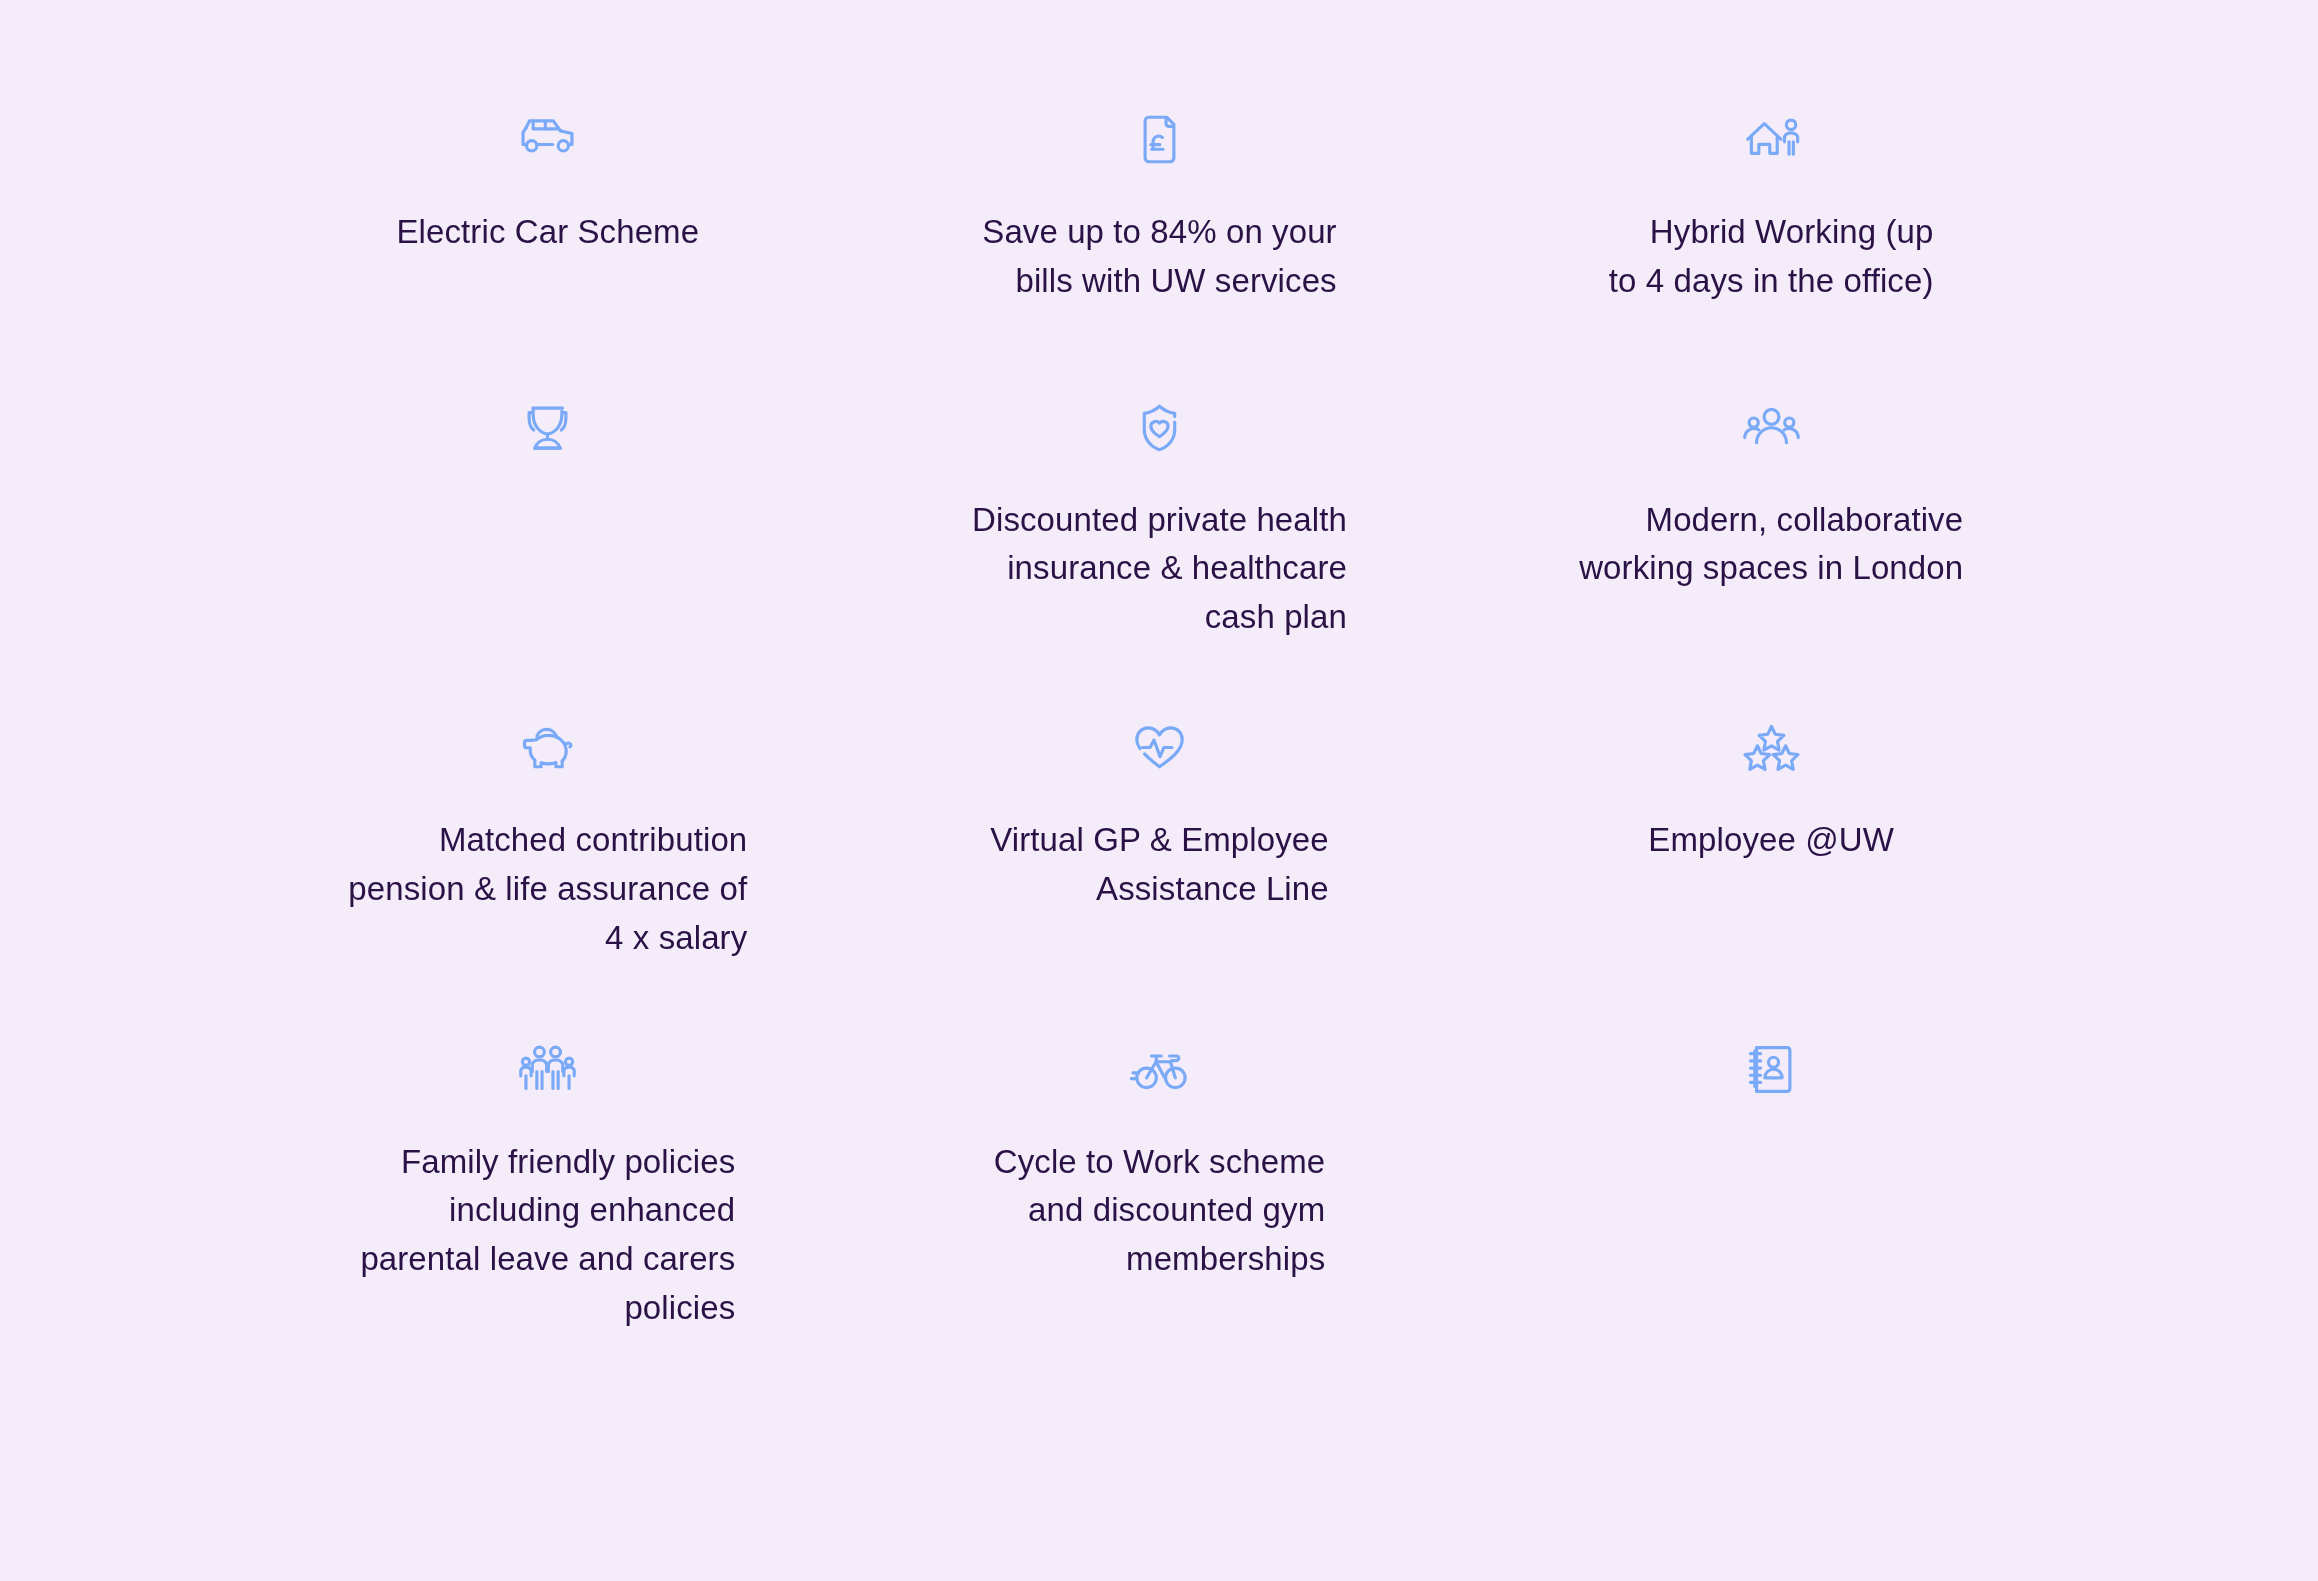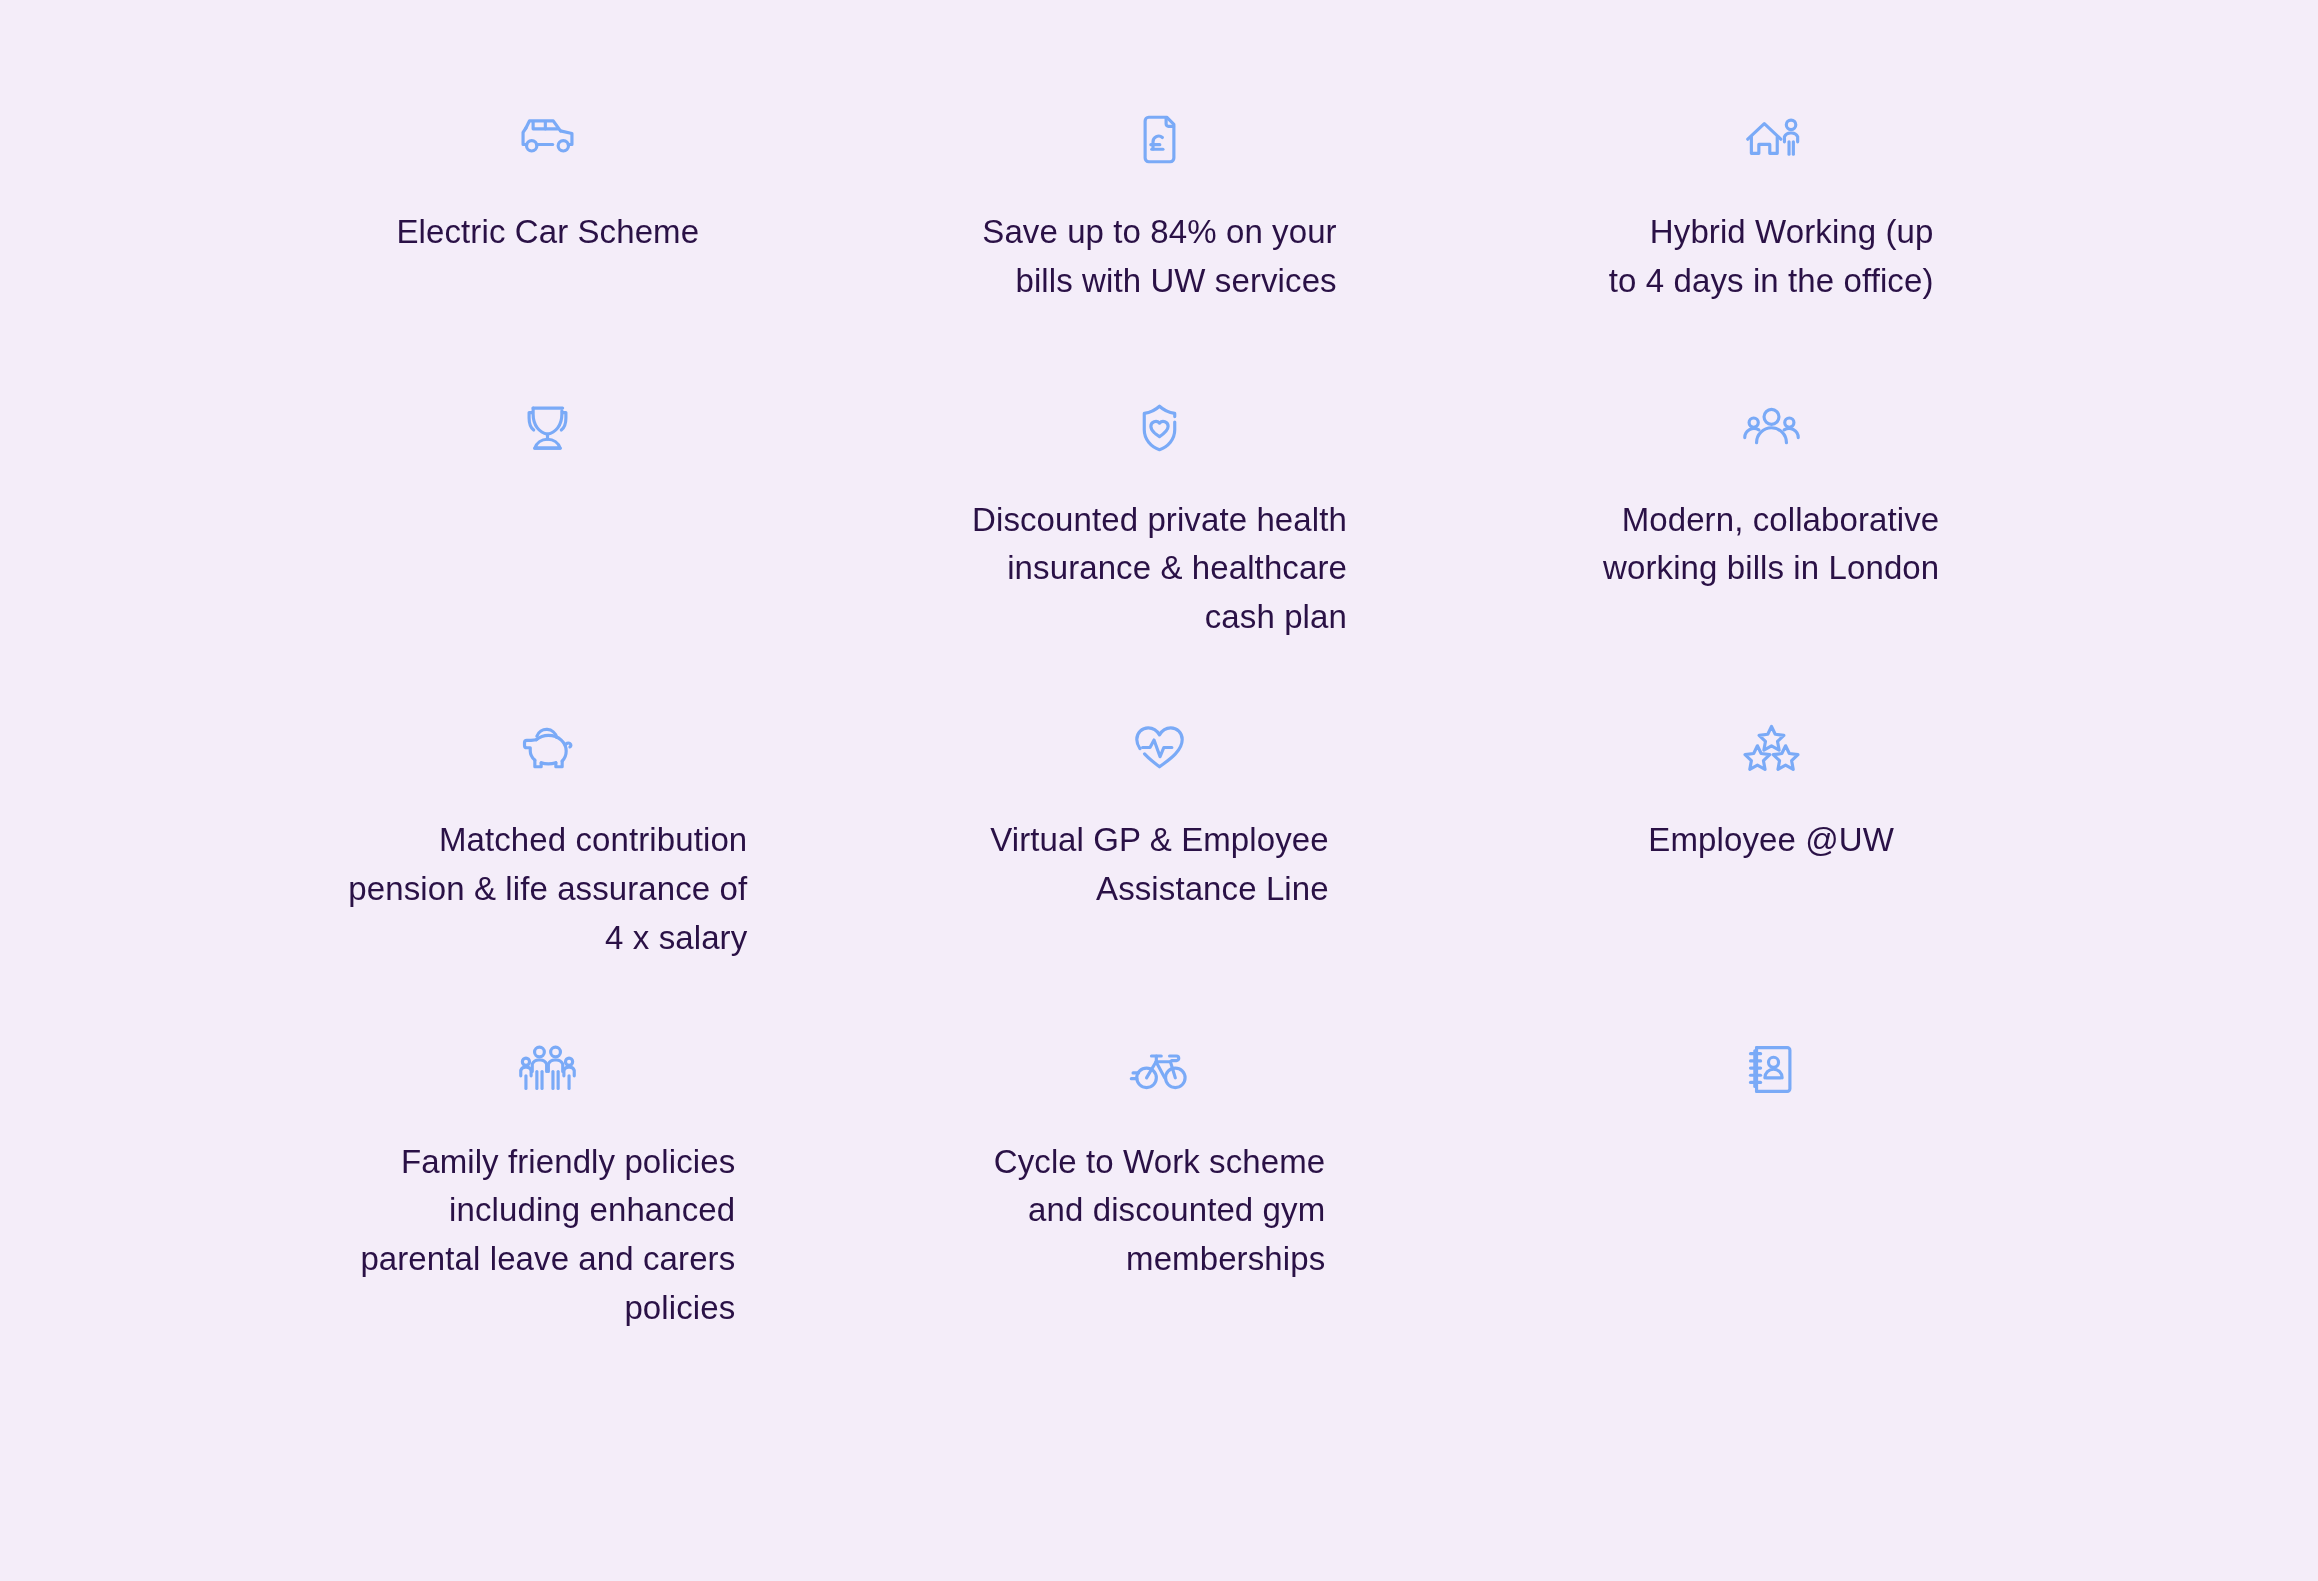--- a/index.html
+++ b/index.html
@@ -141,21 +141,21 @@
       <svg viewBox="0 0 48 48" fill="none" stroke="#7aaaf7" stroke-width="2.2" stroke-linecap="round" stroke-linejoin="round">
         <circle cx="24" cy="16.6" r="5.2"></circle>
         <path d="M13.6 34.6 A10.4 10.4 0 0 1 34.4 34.6"></path>
         <circle cx="11.6" cy="20.6" r="3.2"></circle>
         <path d="M5.4 31 A6.4 6.4 0 0 1 15.2 25.6"></path>
         <circle cx="36.4" cy="20.6" r="3.2"></circle>
         <path d="M42.6 31 A6.4 6.4 0 0 0 32.8 25.6"></path>
       </svg>
     </span>
     <div class="benefit-label">Modern, collaborative
-working bills in London</div>
+working spaces in London</div>
   </div>
 
   <div class="benefit-card row-3">
     <span class="benefit-icon">
       <svg viewBox="0 0 48 48" fill="none" stroke="#7aaaf7" stroke-width="2.2" stroke-linecap="round" stroke-linejoin="round">
         <path d="M16.6 16.2 A7.2 7.2 0 0 1 30.4 17"></path>
         <path d="M16.2 18.6 C18.6 16.6 21.4 15.6 24.6 15.6 C32 15.6 37 20.6 37 26.4 C37 29.2 36 31.6 34.2 33.4"></path>
         <path d="M34.2 33.4 V37.4 H29.8 V34.6"></path>
         <path d="M29.8 34.6 C28.2 35.1 26.4 35.4 24.6 35.4 C22.8 35.4 21.2 35.2 19.6 34.7"></path>
         <path d="M19.6 34.7 V37.4 H15.2 V32.8"></path>

